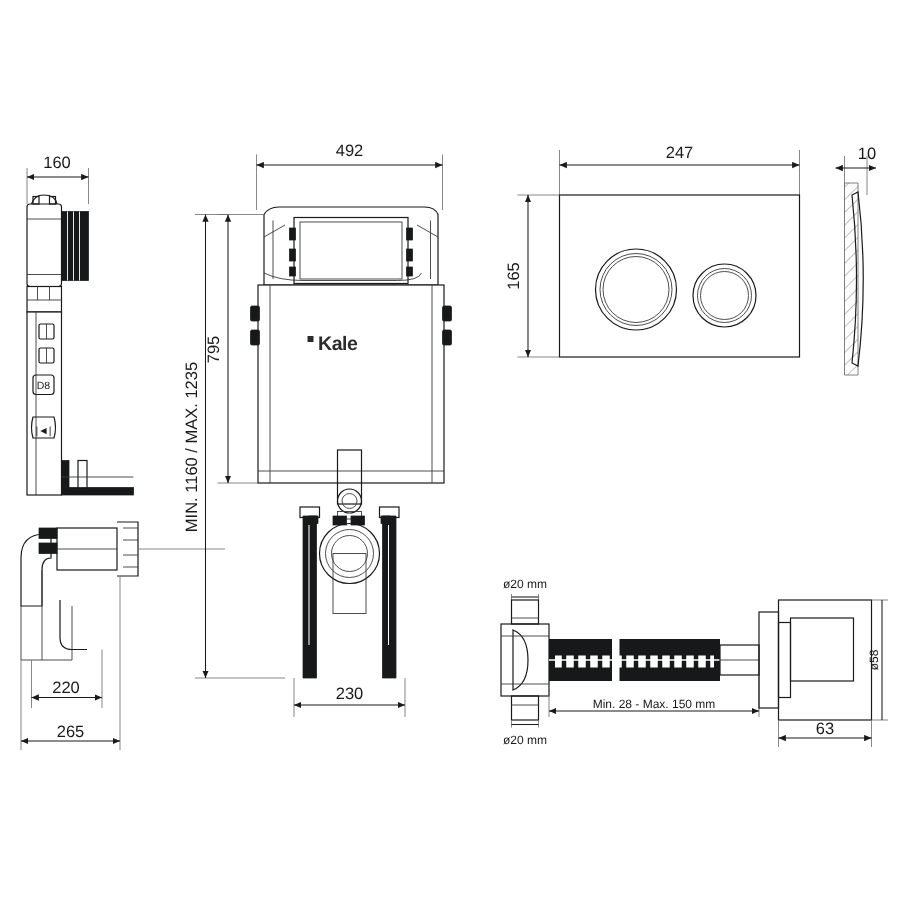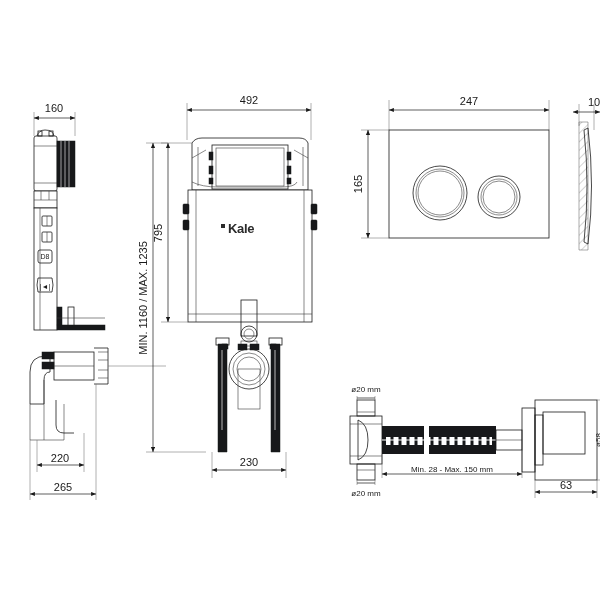--- a/index.html
+++ b/index.html
@@ -1,18 +1,18 @@
 <!DOCTYPE html>
 <html><head>
 <meta charset="utf-8">
 <style>
   html,body{margin:0;padding:0;background:#ffffff;}
   body{width:600px;height:600px;position:relative;overflow:hidden;
        font-family:"Liberation Sans",sans-serif;color:#1a1a1a;}
-  #sheet{position:absolute;left:16px;top:0;width:528px;height:600px;}
+  #sheet{position:absolute;left:0;top:0;width:528px;height:600px;}
   svg{display:block;}
   .dimtxt{font-family:"Liberation Sans",sans-serif;font-size:11px;fill:#1a1a1a;}
   .dimtxt.sm{font-size:8px;}
   .dimtxt.xs{font-size:7px;}
   .logotxt{font-family:"Liberation Sans",sans-serif;font-size:13px;font-weight:bold;fill:#2b2b2b;letter-spacing:-0.3px;}
   .ln{stroke:#1a1a1a;stroke-width:0.8;fill:none;}
   .ln-thin{stroke:#3a3a3a;stroke-width:0.6;fill:none;}
   .ln-dim{stroke:#1a1a1a;stroke-width:0.7;fill:none;}
   .ext{stroke:#6e6e6e;stroke-width:0.55;fill:none;}
   .fill-dark{fill:#17181a;stroke:#17181a;stroke-width:0.5;}

